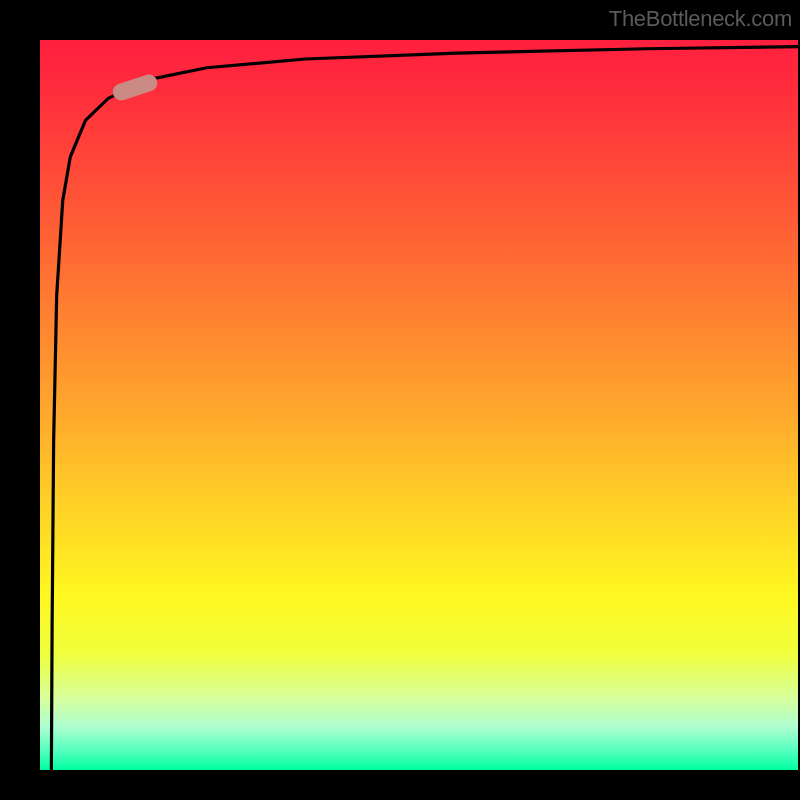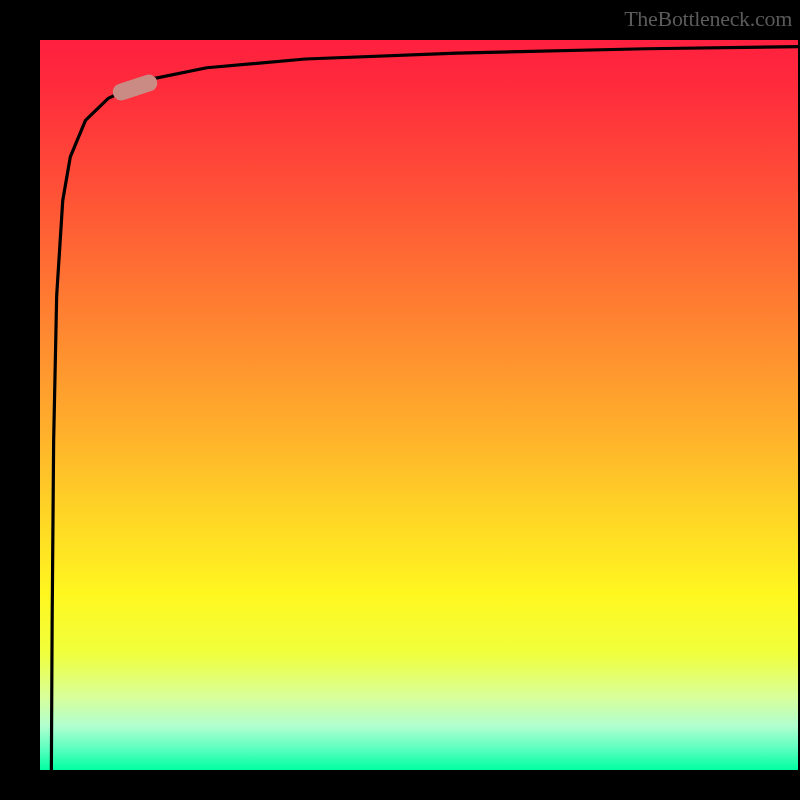--- a/index.html
+++ b/index.html
@@ -2,21 +2,21 @@
 <html><head>
   <meta charset="utf-8">
   <style>
     * { margin: 0; padding: 0; box-sizing: border-box; }
     html, body { width: 800px; height: 800px; overflow: hidden; background: #000; }
     .container { position: relative; width: 800px; height: 800px; }
     .attribution {
       position: absolute;
       top: 6px;
       right: 8px;
-      font-family: Liberation Serif, serif;
+      font-family: Liberation Sans, sans-serif;
       font-size: 22px;
       color: #5a5a5a;
       font-weight: 500;
       letter-spacing: -0.3px;
       margin-left: 45px;
     }
     .plot-frame {
       position: absolute;
       left: 40px;
       top: 40px;

